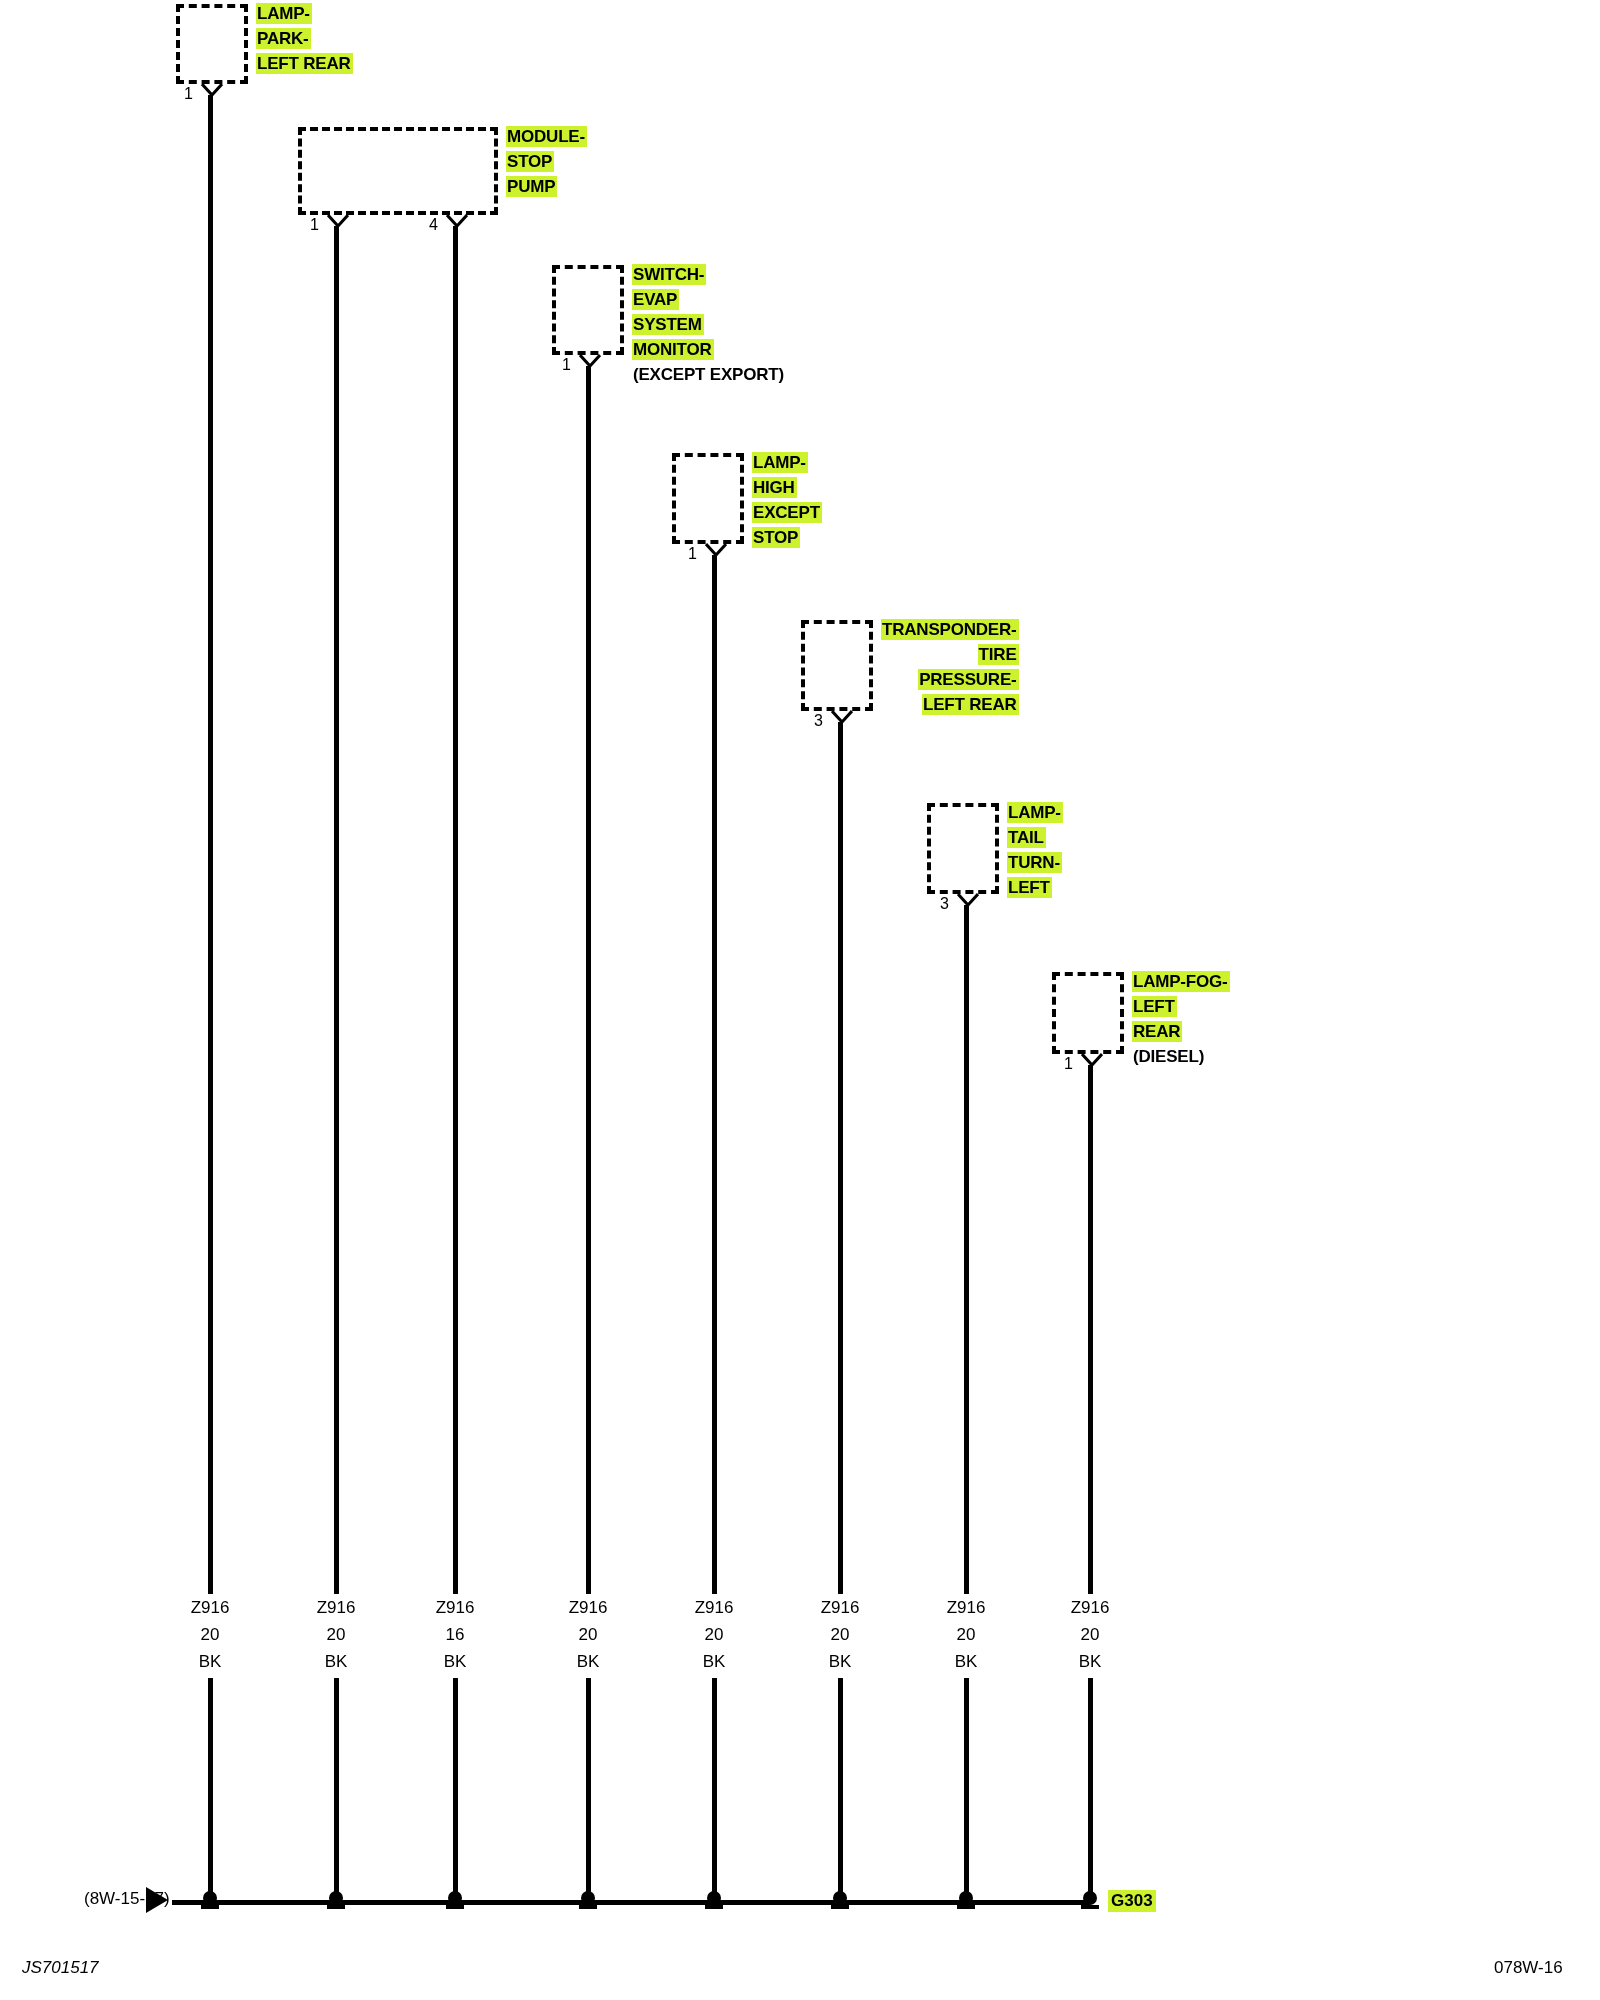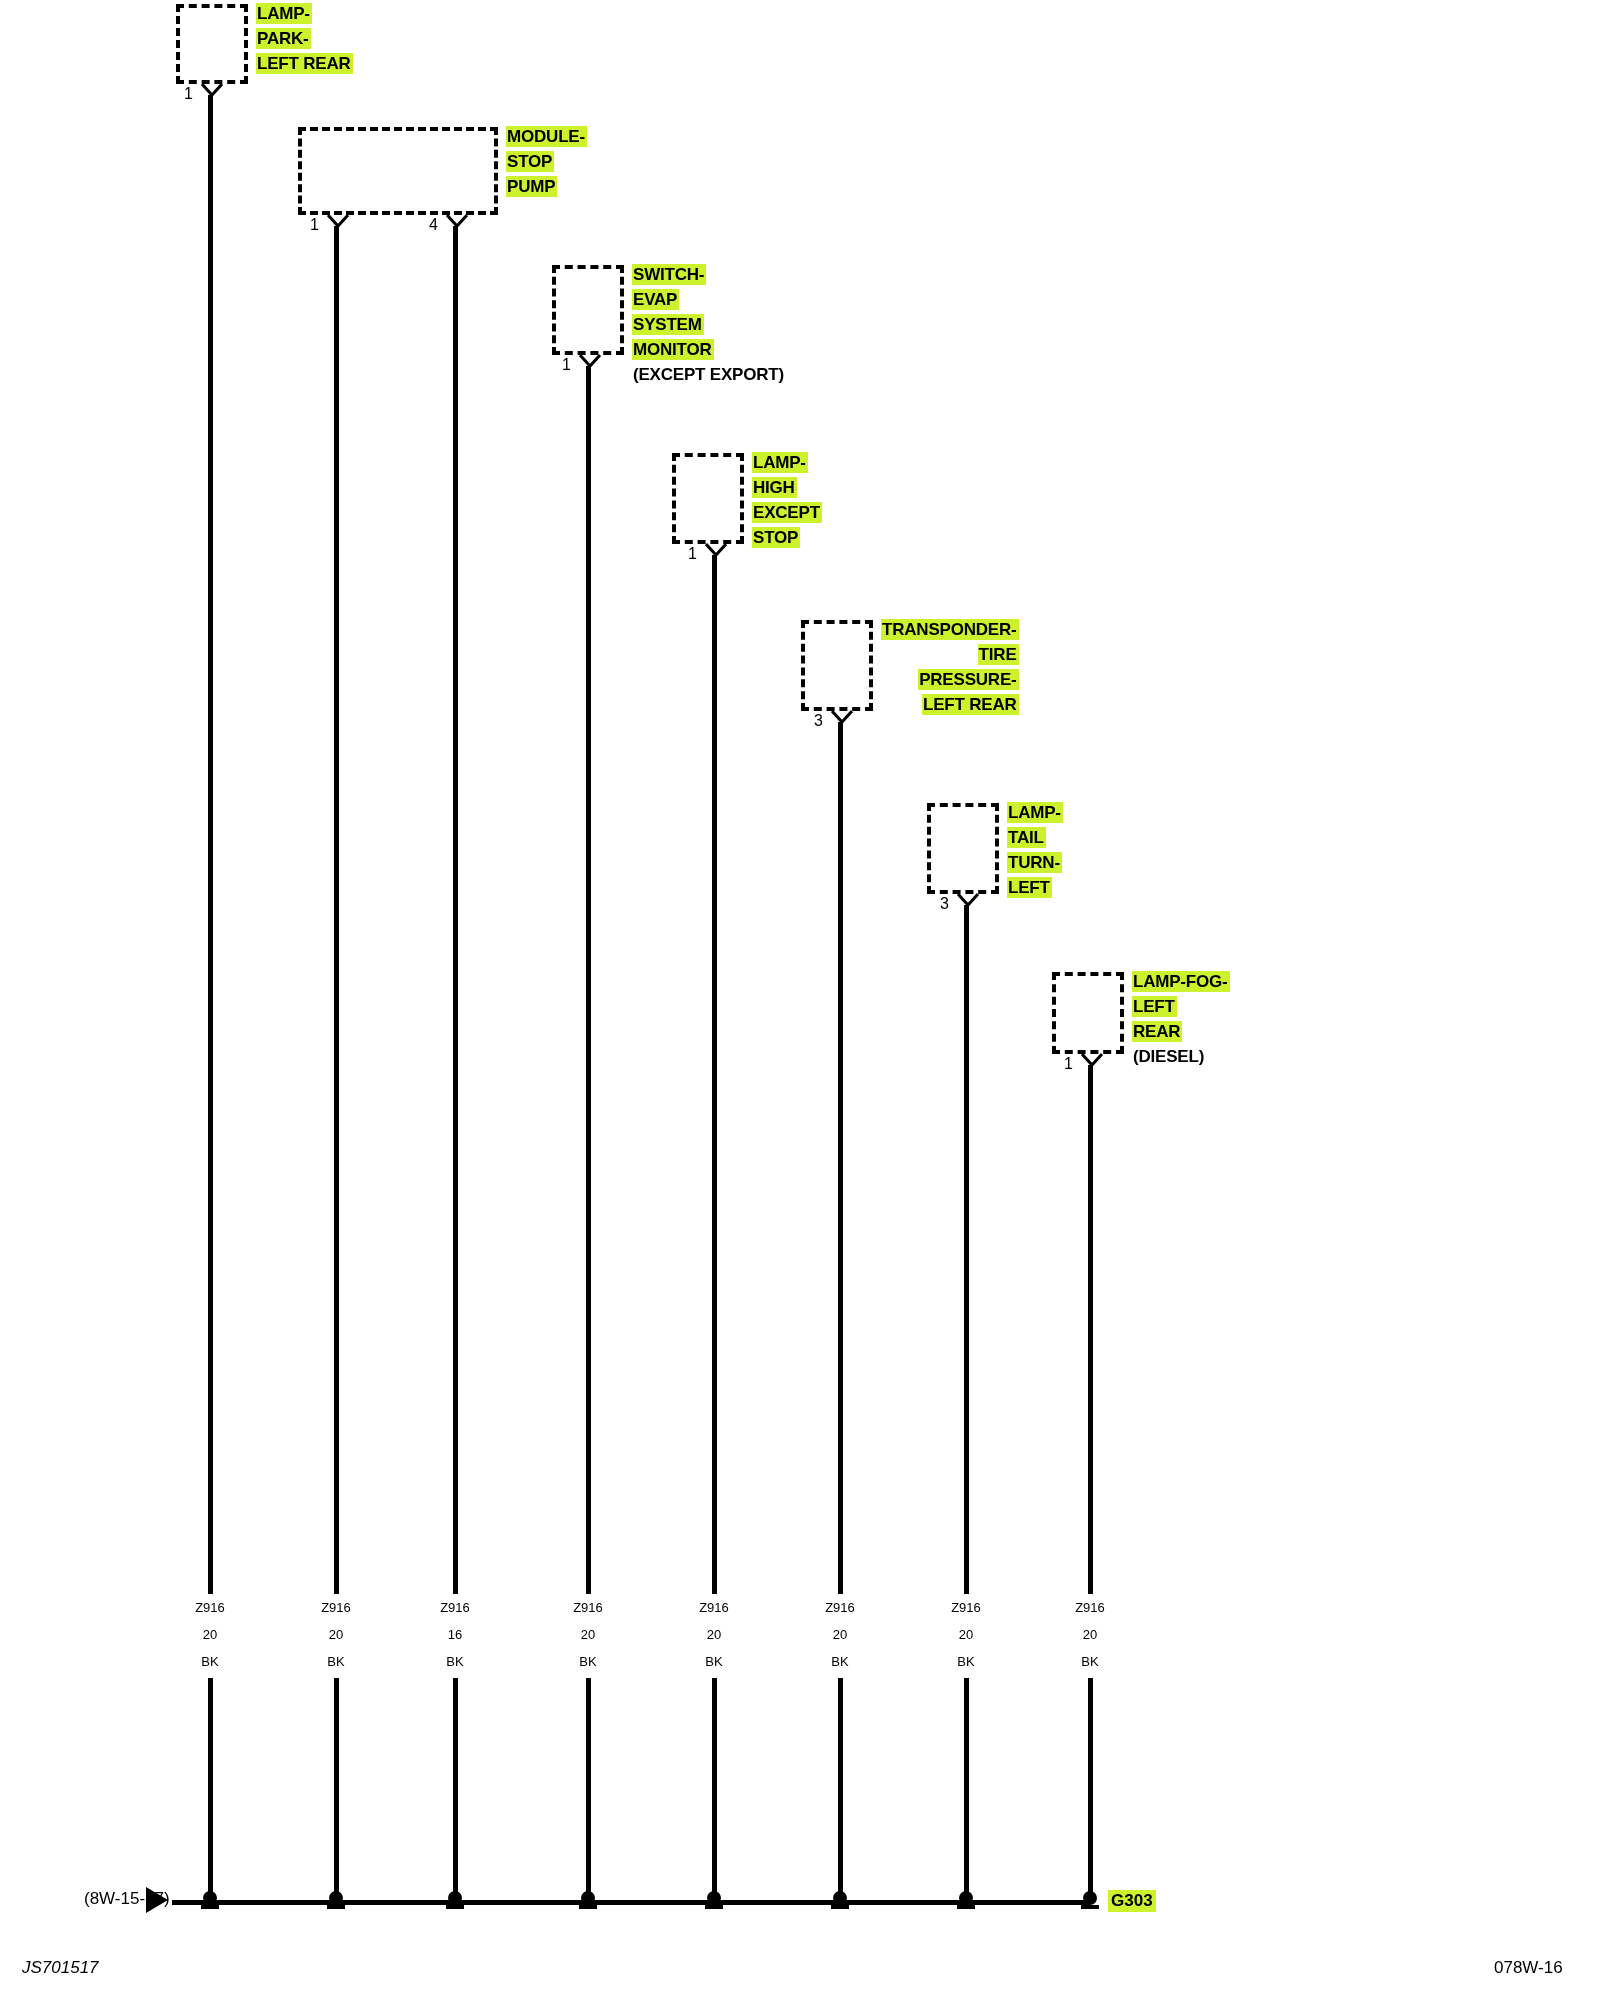--- a/index.html
+++ b/index.html
@@ -52,21 +52,21 @@
     height: 14px;
   }
   .wire-v {
     position: absolute;
     width: 5px;
     background: #000000;
   }
   .wire-label {
     position: absolute;
     text-align: center;
-    font-size: 13px;
+    font-size: 17px;
     color: #000000;
     line-height: 27px;
     white-space: nowrap;
     width: 90px;
   }
   .bus-line {
     position: absolute;
     height: 5px;
     background: #000000;
   }

